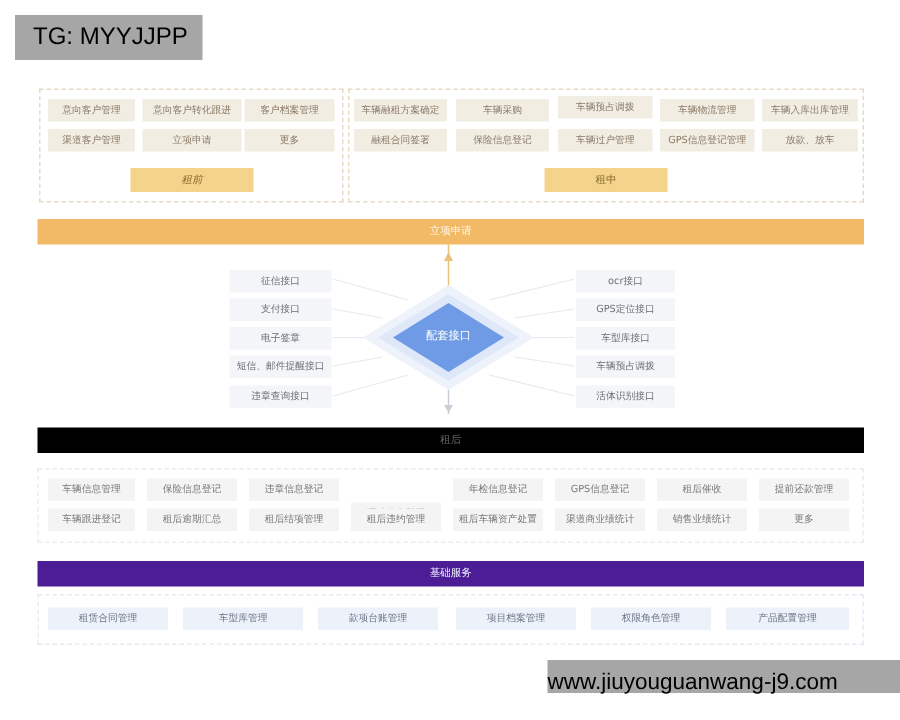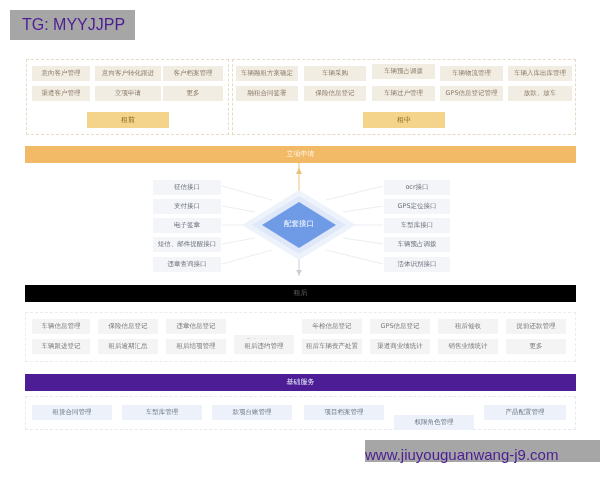--- a/index.html
+++ b/index.html
@@ -1,19 +1,19 @@
 <!DOCTYPE html>
 <html><head>
 <meta charset="utf-8">
 <style>
   * { box-sizing: border-box; margin: 0; padding: 0; }
   body { width: 600px; height: 480px; background: #ffffff; position: relative; overflow: hidden;
          font-family: "DejaVu Sans", "Liberation Sans", sans-serif; color: #666; }
   .abs { position: absolute; }
-  .watermark { background: #a6a6a6; color: #4c1d95; font-family: "Liberation Sans", sans-serif; }
+  .watermark { background: #a6a6a6; color: #000000; font-family: "Liberation Sans", sans-serif; }
   .wm-top { left: 10px; top: 10px; width: 125px; height: 30px; font-size: 16px; line-height: 30px; padding-left: 12px; }
   .wm-bot { left: 349px; top: 440px; width: 241px; height: 22px; font-size: 15px; line-height: 30px; text-align: left; margin-left: 16px; }
 
   .panel { border: 1px dashed #e6dcc6; background: #fff; }
   .cell { position: absolute; height: 15px; line-height: 15px; font-size: 6.5px; text-align: center; white-space: nowrap; overflow: hidden; }
   .c-pre { background: #f2ede3; color: #8a7a66; }
   .c-gold { background: #f3d48a; color: #8a6a2a; font-size: 7px; }
   .bar { position: absolute; left: 25px; width: 551px; height: 17px; line-height: 17px; font-size: 7px; text-align: center; }
   .bar-orange { background: #f2b966; color: #fff7e6; }
   .bar-gray { background: #000000; color: #666; }
@@ -28,21 +28,21 @@
 
 <div class="abs watermark wm-top">TG: MYYJJPP</div>
 
 <div class="abs panel" style="left:26px;top:59px;width:203px;height:76px;"></div>
 <div class="cell c-pre" style="left:32px;top:66px;width:58px;">意向客户管理</div>
 <div class="cell c-pre" style="left:95px;top:66px;width:66px;">意向客户转化跟进</div>
 <div class="cell c-pre" style="left:163px;top:66px;width:60px;">客户档案管理</div>
 <div class="cell c-pre" style="left:32px;top:86px;width:58px;">渠道客户管理</div>
 <div class="cell c-pre" style="left:95px;top:86px;width:66px;">立项申请</div>
 <div class="cell c-pre" style="left:163px;top:86px;width:60px;">更多</div>
-<div class="cell c-gold" style="left:87px;top:112px;width:82px;height:16px;line-height:16px;">租前</div>
+<div class="cell c-gold" style="left:87px;top:112px;width:82px;height:16px;line-height:16px;font-style:italic;">租前</div>
 
 <div class="abs panel" style="left:232px;top:59px;width:344px;height:76px;"></div>
 <div class="cell c-pre" style="left:236px;top:66px;width:62px;">车辆融租方案确定</div>
 <div class="cell c-pre" style="left:304px;top:66px;width:62px;">车辆采购</div>
 <div class="cell c-pre" style="left:372px;top:64px;width:63px;">车辆预占调拨</div>
 <div class="cell c-pre" style="left:440px;top:66px;width:63px;">车辆物流管理</div>
 <div class="cell c-pre" style="left:508px;top:66px;width:64px;">车辆入库出库管理</div>
 <div class="cell c-pre" style="left:236px;top:86px;width:62px;">融租合同签署</div>
 <div class="cell c-pre" style="left:304px;top:86px;width:62px;">保险信息登记</div>
 <div class="cell c-pre" style="left:372px;top:86px;width:63px;">车辆过户管理</div>
@@ -105,16 +105,16 @@
 <div class="cell c-post" style="left:370px;top:339px;width:60px;">渠道商业绩统计</div>
 <div class="cell c-post" style="left:438px;top:339px;width:60px;">销售业绩统计</div>
 <div class="cell c-post" style="left:506px;top:339px;width:60px;">更多</div>
 
 <div class="bar bar-blue" style="top:374px;">基础服务</div>
 <div class="abs panel" style="left:25px;top:396px;width:551px;height:34px;border-color:#e4e9f2;"></div>
 <div class="cell c-base" style="left:32px;top:405px;width:80px;">租赁合同管理</div>
 <div class="cell c-base" style="left:122px;top:405px;width:80px;">车型库管理</div>
 <div class="cell c-base" style="left:212px;top:405px;width:80px;">款项台账管理</div>
 <div class="cell c-base" style="left:304px;top:405px;width:80px;">项目档案管理</div>
-<div class="cell c-base" style="left:394px;top:415px;width:80px;">权限角色管理</div>
+<div class="cell c-base" style="left:394px;top:405px;width:80px;">权限角色管理</div>
 <div class="cell c-base" style="left:484px;top:405px;width:82px;">产品配置管理</div>
 
 <div class="abs watermark wm-bot">www.jiuyouguanwang-j9.com</div>
 
 </body></html>

